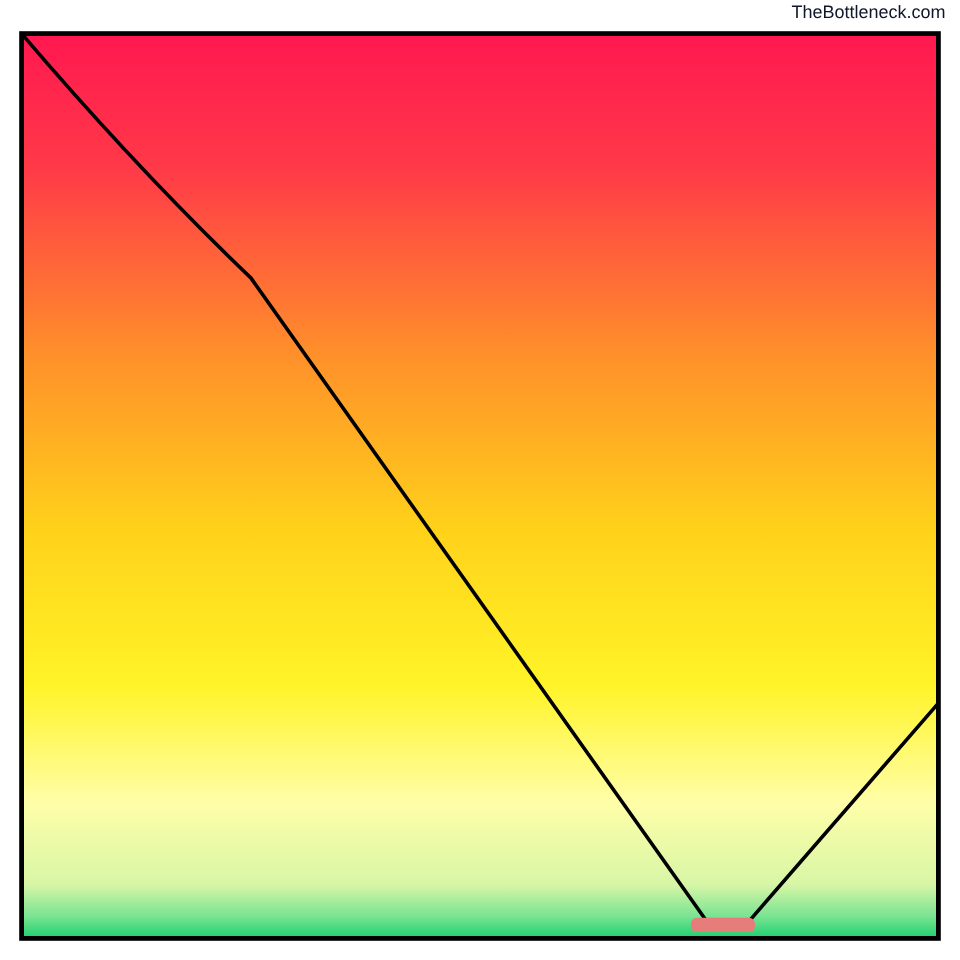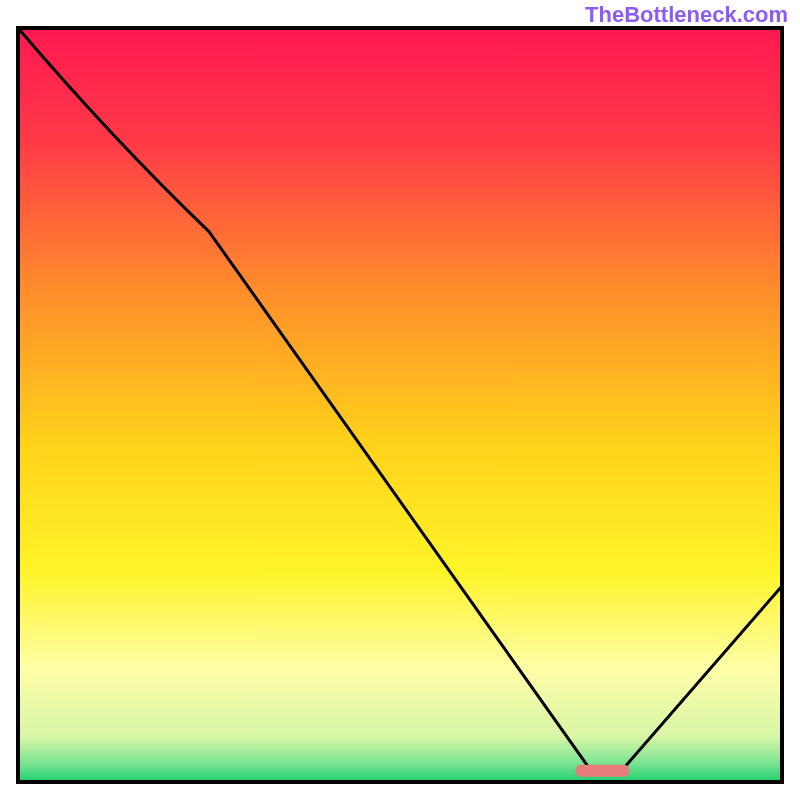--- a/index.html
+++ b/index.html
@@ -12,23 +12,23 @@
   }
   .container {
     position: relative;
     width: 800px;
     height: 800px;
   }
   .watermark {
     position: absolute;
     top: 2px;
     right: 12px;
-    font-size: 22px;
-    font-weight: bold;
-    color: #8b5cf6;
+    font-size: 15px;
+    font-weight: normal;
+    color: #0f172a;
     z-index: 10;
   }
   svg {
     display: block;
   }
 </style>
 </head>
 <body>
 
 <div class="container">

